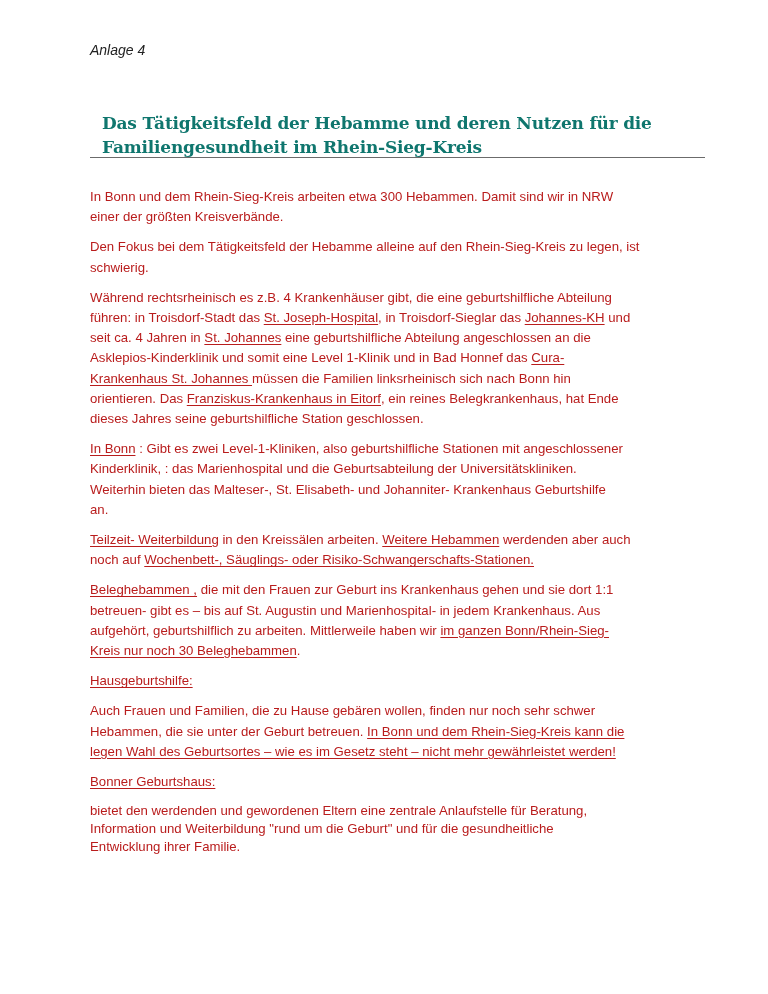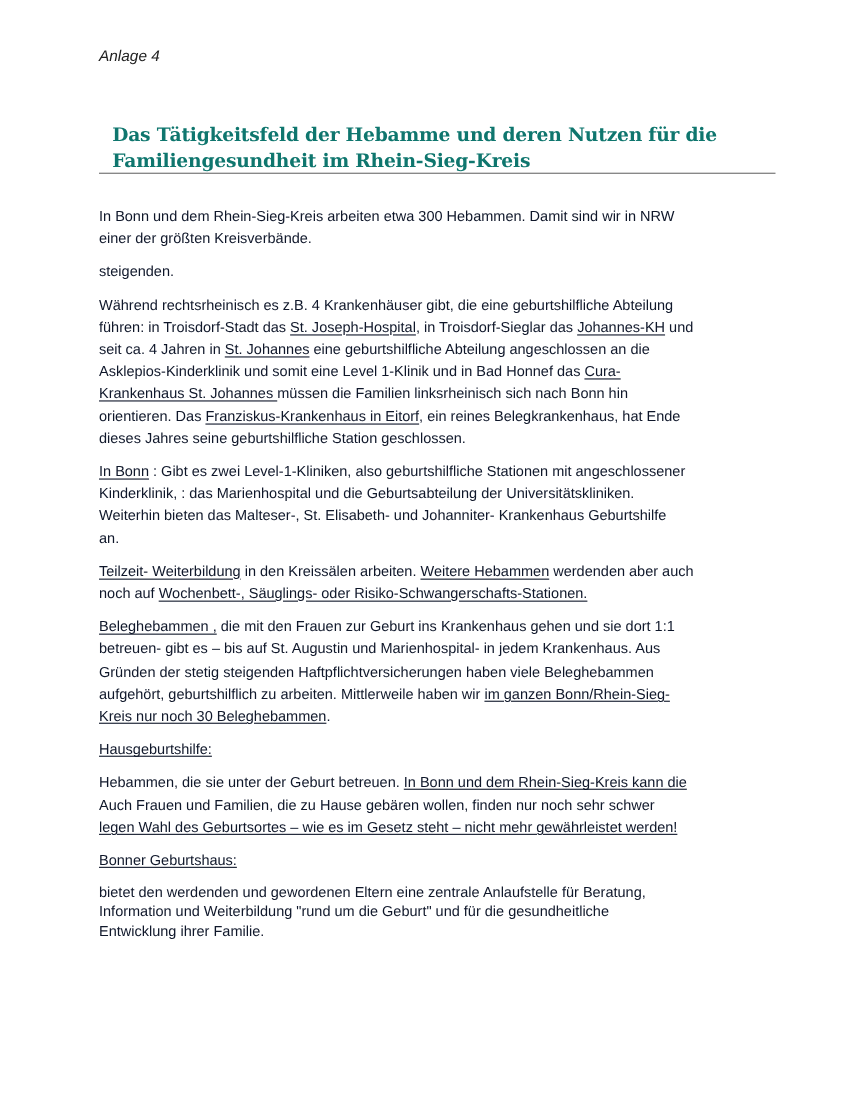--- a/index.html
+++ b/index.html
@@ -50,21 +50,21 @@
     height: 0;
     border-top: 1px solid #6b6b6b;
   }
   .body {
     position: absolute;
     top: 187px;
     left: 0;
     width: 600px;
     font-size: 13.2px;
     line-height: 20.2px;
-    color: #0f172a;
+    color: #b91c1c;
   }
   .para {
     margin: 0 0 10px 0;
     white-space: normal;
   }
   .para.tight {
     line-height: 18px;
   }
   .u {
     text-decoration: underline;
@@ -86,21 +86,22 @@
     <span class="line">Familiengesundheit  im Rhein-Sieg-Kreis</span>
   </div>
   <div class="title-rule"></div>
 
   <div class="body" id="doc-body">
       <p class="para">
         <span class="line"><span>In Bonn und dem Rhein-Sieg-Kreis arbeiten etwa 300 Hebammen. Damit sind wir in NRW</span></span>
         <span class="line"><span>einer der größten Kreisverbände.</span></span>
       </p>
       <p class="para">
-        <span class="line"><span>steigenden.</span></span>
+        <span class="line"><span>Den Fokus bei dem Tätigkeitsfeld der Hebamme alleine auf den Rhein-Sieg-Kreis zu legen, ist</span></span>
+        <span class="line"><span>schwierig.</span></span>
       </p>
       <p class="para">
         <span class="line"><span>Während rechtsrheinisch es z.B. 4 Krankenhäuser gibt, die eine geburtshilfliche Abteilung</span></span>
         <span class="line"><span>führen: in Troisdorf-Stadt das </span><span class="u">St. Joseph-Hospital</span><span>, in Troisdorf-Sieglar das </span><span class="u">Johannes-KH</span><span> und</span></span>
         <span class="line"><span>seit ca. 4 Jahren in </span><span class="u">St. Johannes</span><span> eine geburtshilfliche Abteilung  angeschlossen an die</span></span>
         <span class="line"><span>Asklepios-Kinderklinik und somit eine Level 1-Klinik und in Bad Honnef das </span><span class="u">Cura-</span></span>
         <span class="line"><span class="u">Krankenhaus St. Johannes </span><span> müssen die Familien linksrheinisch sich nach Bonn hin</span></span>
         <span class="line"><span>orientieren. Das </span><span class="u">Franziskus-Krankenhaus in Eitorf</span><span>, ein reines Belegkrankenhaus, hat Ende</span></span>
         <span class="line"><span>dieses Jahres seine geburtshilfliche Station geschlossen.</span></span>
       </p>
@@ -110,30 +111,29 @@
         <span class="line"><span>Weiterhin bieten das  Malteser-, St. Elisabeth-  und  Johanniter- Krankenhaus Geburtshilfe</span></span>
         <span class="line"><span>an.</span></span>
       </p>
       <p class="para">
         <span class="line"><span class="u">Teilzeit- Weiterbildung</span><span>  in den Kreissälen arbeiten. </span><span class="u">Weitere Hebammen</span><span> werdenden aber auch</span></span>
         <span class="line"><span>noch auf </span><span class="u">Wochenbett-, Säuglings- oder Risiko-Schwangerschafts-Stationen.</span></span>
       </p>
       <p class="para">
         <span class="line"><span class="u">Beleghebammen ,</span><span> die mit den Frauen zur Geburt ins Krankenhaus gehen und sie dort 1:1</span></span>
         <span class="line"><span>betreuen- gibt es – bis auf St. Augustin und Marienhospital- in jedem Krankenhaus. Aus</span></span>
-        <span class="line"><span>Gründen der stetig steigenden Haftpflichtversicherungen haben viele Beleghebammen</span></span>
         <span class="line"><span>aufgehört, geburtshilflich zu arbeiten. Mittlerweile haben wir </span><span class="u">im ganzen Bonn/Rhein-Sieg-</span></span>
         <span class="line"><span class="u">Kreis nur noch 30 Beleghebammen</span><span>.</span></span>
       </p>
       <p class="para">
         <span class="line"><span class="u">Hausgeburtshilfe:</span></span>
       </p>
       <p class="para">
+        <span class="line"><span>Auch Frauen und Familien, die zu Hause gebären wollen, finden nur noch sehr schwer</span></span>
         <span class="line"><span>Hebammen, die sie unter der Geburt betreuen.  </span><span class="u">In Bonn und dem Rhein-Sieg-Kreis kann die</span></span>
-        <span class="line"><span>Auch Frauen und Familien, die zu Hause gebären wollen, finden nur noch sehr schwer</span></span>
         <span class="line"><span class="u">legen Wahl des Geburtsortes – wie es im Gesetz steht – nicht mehr gewährleistet werden!</span></span>
       </p>
       <p class="para">
         <span class="line"><span class="u">Bonner Geburtshaus:</span></span>
       </p>
       <p class="para tight">
         <span class="line"><span> bietet den werdenden und gewordenen Eltern eine zentrale Anlaufstelle für Beratung,</span></span>
         <span class="line"><span>Information und Weiterbildung "rund um die Geburt" und für die gesundheitliche</span></span>
         <span class="line"><span>Entwicklung ihrer Familie.</span></span>
       </p>

